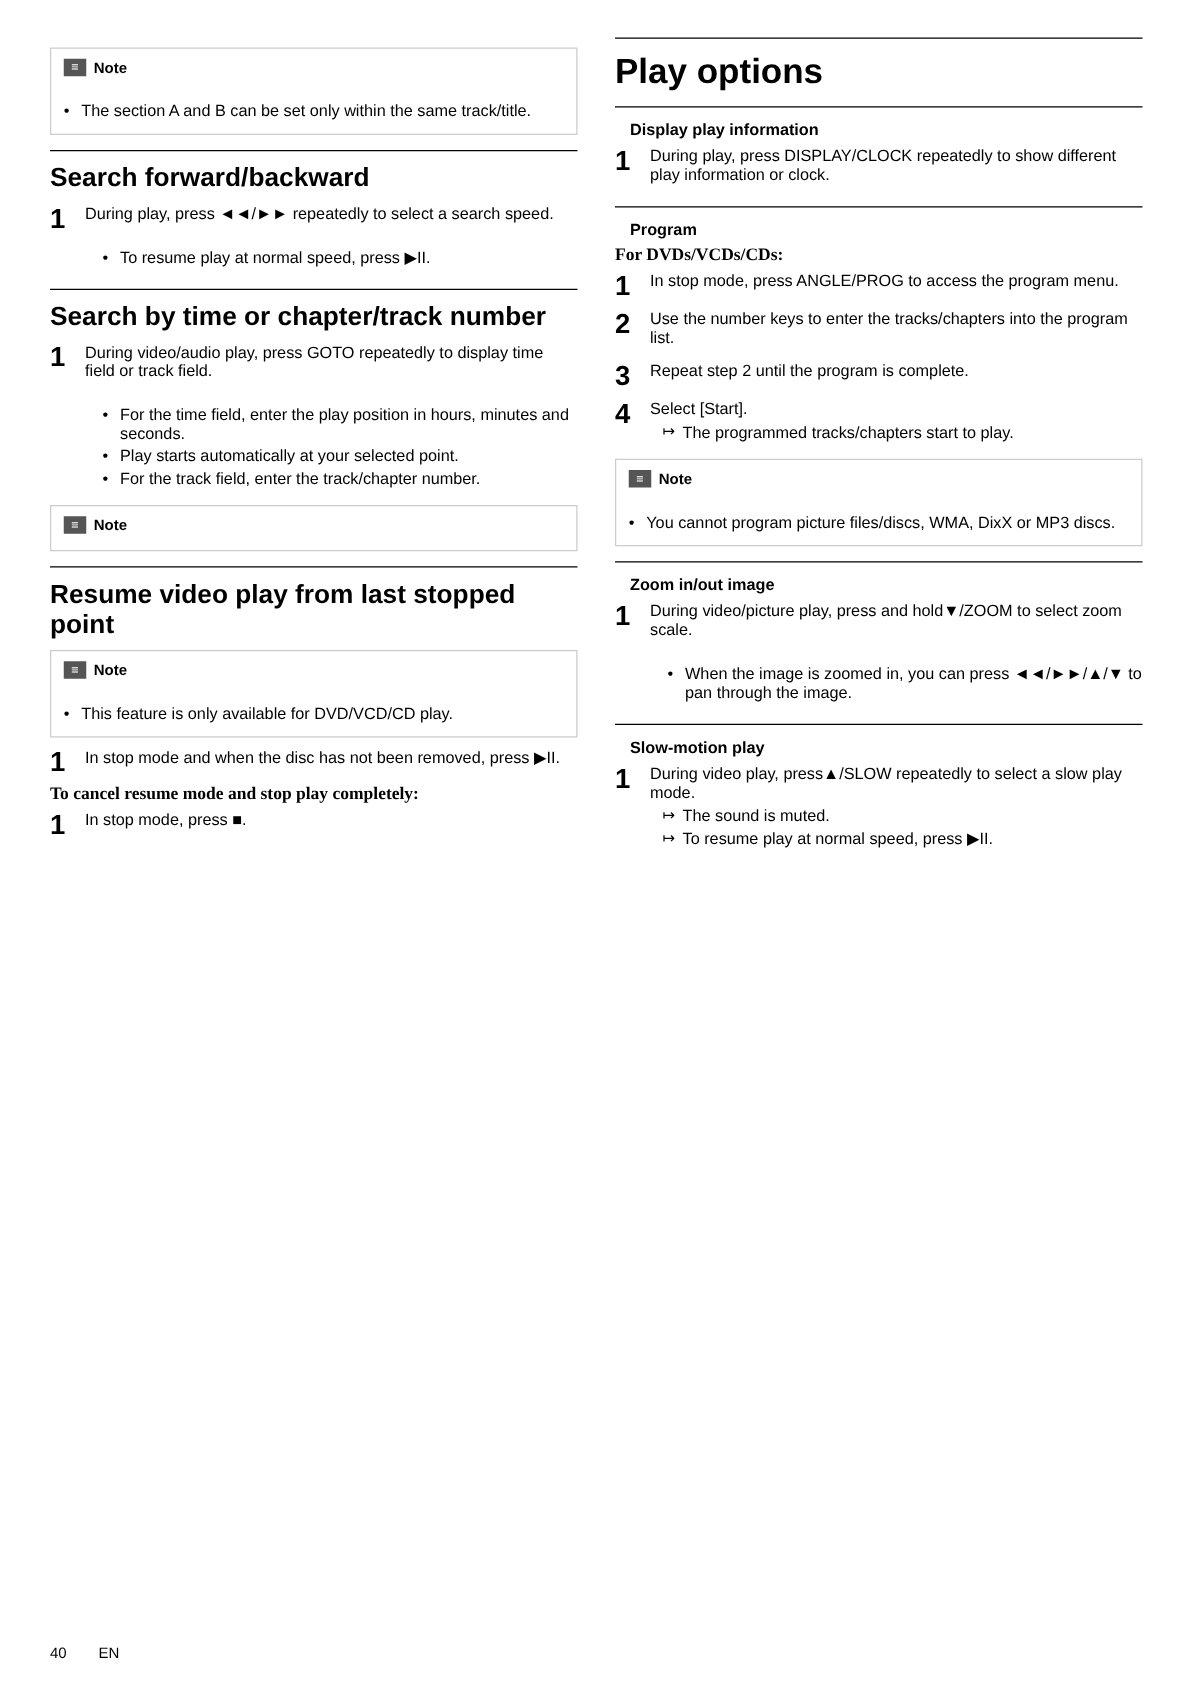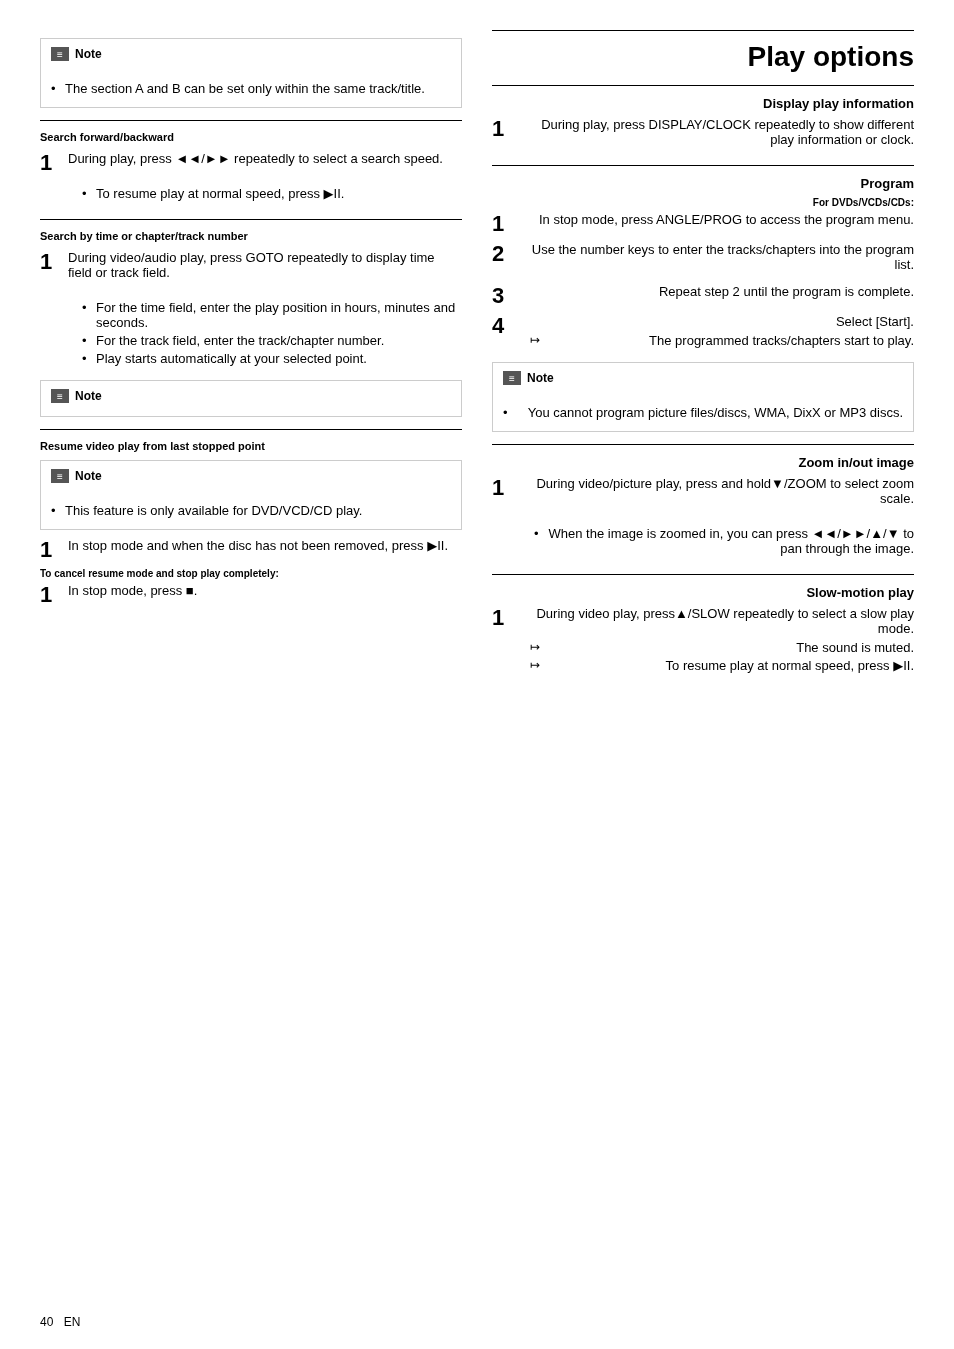--- a/index.html
+++ b/index.html
@@ -20,29 +20,28 @@
       padding: 30px 40px;
       gap: 30px;
     }
     .left-col {
       flex: 1;
       max-width: 440px;
     }
     .right-col {
       flex: 1;
       max-width: 440px;
-      text-align: right;
     }
     hr.section-line {
       border: none;
       border-top: 1px solid #000;
       margin: 12px 0 10px 0;
     }
     .section-title {
-      font-size: 11px;
+      font-size: 21px;
       font-weight: bold;
       margin-bottom: 8px;
     }
     .step-number {
       font-size: 22px;
       font-weight: bold;
       float: left;
       margin-right: 8px;
       line-height: 1.1;
     }
@@ -117,22 +116,23 @@
       margin-left: 0;
     }
     .subsection-title {
       font-size: 13px;
       font-weight: bold;
       margin-bottom: 6px;
       padding-left: 12px;
     }
     .sub-bold {
       font-weight: bold;
-      font-size: 10px;
+      font-size: 14px;
       margin: 6px 0 4px 0;
+      font-family: Liberation Serif, serif;
     }
     .page-footer {
       position: absolute;
       bottom: 20px;
       left: 40px;
       font-size: 12px;
     }
     .main-title {
       font-size: 28px;
       font-weight: bold;
@@ -171,22 +171,22 @@
 
     <hr class="section-line">
 
     <div class="section-title">Search by time or chapter/track number</div>
     <div class="step-row">
       <span class="step-number">1</span>
       <div class="step-content">
         <span>During video/audio play, press GOTO repeatedly to display time field or track field.</span>
         <ul class="bullet-list">
           <li>For the time field, enter the play position in hours, minutes and seconds.</li>
+          <li>Play starts automatically at your selected point.</li>
           <li>For the track field, enter the track/chapter number.</li>
-          <li>Play starts automatically at your selected point.</li>
         </ul>
       </div>
     </div>
 
     <div class="note-box">
       <div class="note-header">
         <span class="note-icon"></span>
         <span>Note</span>
       </div>
     </div>
@@ -308,15 +308,15 @@
           <li>The sound is muted.</li>
           <li>To resume play at normal speed, press ▶II.</li>
         </ul>
       </div>
     </div>
 
   </div>
 
   <div class="page-footer">
     <span>40</span>
-    <span style="margin-left:7px;">EN</span>
+    <span style="margin-left:22px;">EN</span>
   </div>
 </div>
 
 </body></html>

